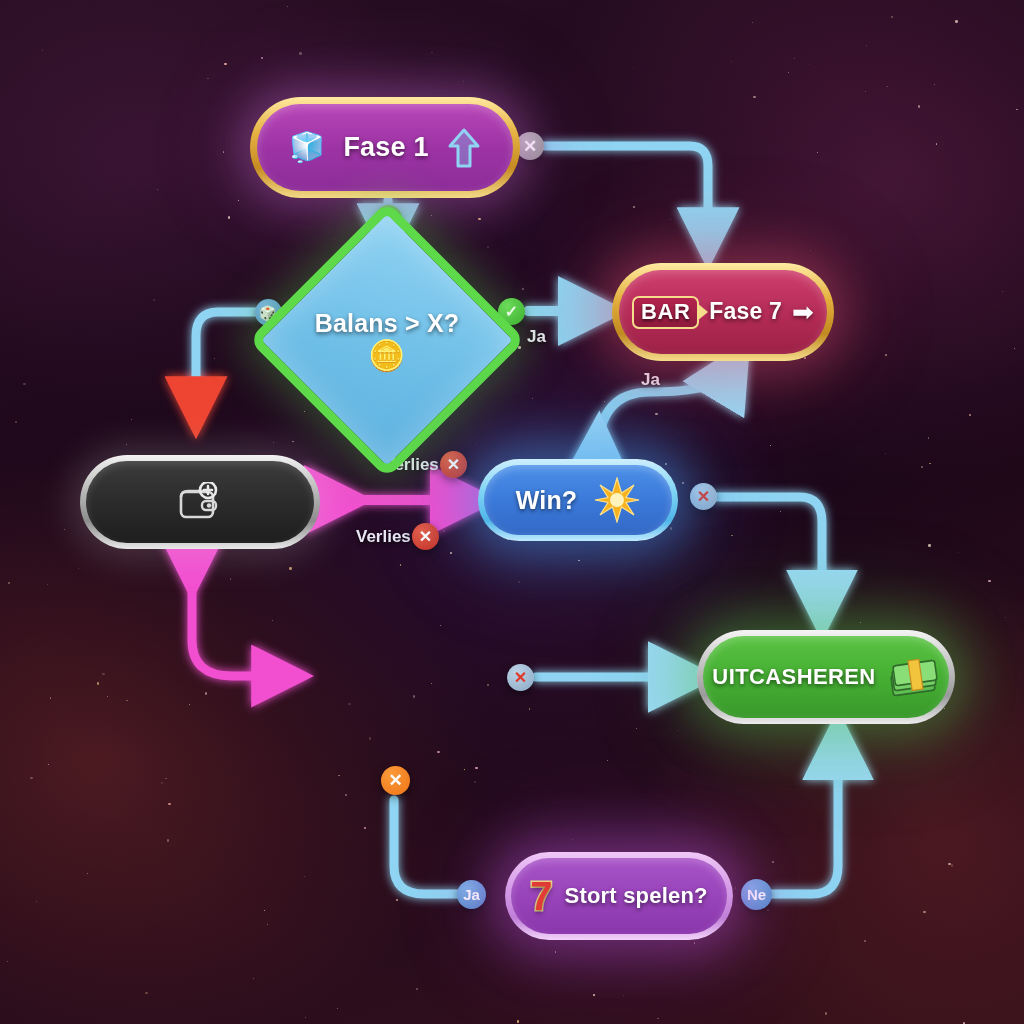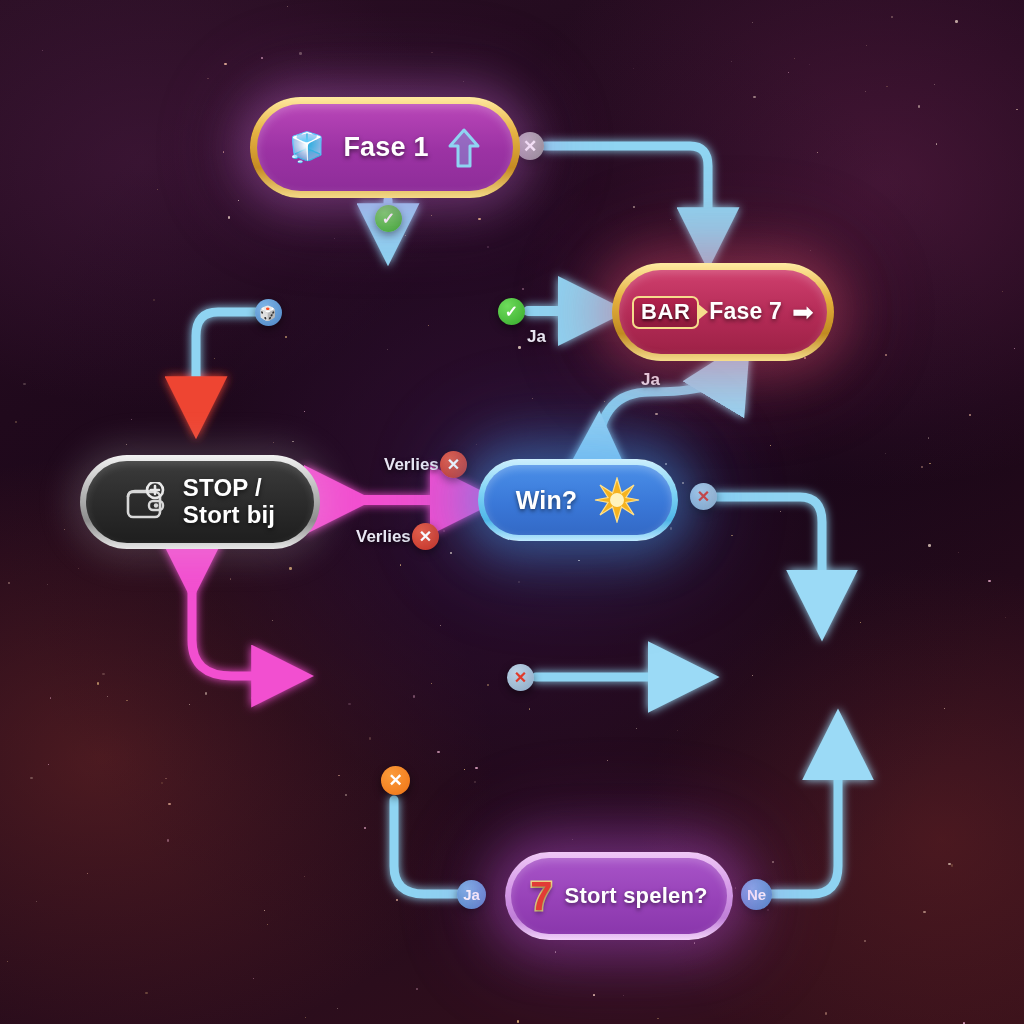--- a/index.html
+++ b/index.html
@@ -415,55 +415,71 @@
   <div class="node pill" id="fase1">
     <div class="inner">
       <span style="font-size:29px;line-height:1;">🧊</span>
       <span class="label">Fase 1</span>
       <svg width="34" height="44" viewBox="0 0 34 44">
         <path d="M17,4 L31,20 L23,20 L23,40 L11,40 L11,20 L3,20 Z" fill="rgba(130,200,240,0.35)" stroke="#8fd4f2" stroke-width="3" stroke-linejoin="round"></path>
       </svg>
     </div>
   </div>
 
+  <div class="diamond" id="balans">
+    <div class="shape"></div>
+    <div class="content">
+      <span class="label">Balans &gt; X?</span>
+      <span style="font-size:30px;line-height:1;">🪙</span>
+    </div>
+  </div>
 
   <div class="node pill" id="fase2">
     <div class="inner">
       <span class="bar-badge">BAR</span>
       <span class="label">Fase 7</span>
       <span class="arrow-glyph">➡</span>
     </div>
   </div>
 
   <div class="node pill" id="stop">
     <div class="inner">
       <svg width="44" height="40" viewBox="0 0 44 40">
         <rect x="3" y="10" width="32" height="25" rx="5" fill="none" stroke="#d8d8d8" stroke-width="2.6"></rect>
         <path d="M3,15 Q3,9 10,9 L27,9" fill="none" stroke="#d8d8d8" stroke-width="2.6"></path>
         <rect x="24" y="19" width="14" height="9" rx="4" fill="none" stroke="#d8d8d8" stroke-width="2.4"></rect>
         <circle cx="31" cy="23.5" r="2.2" fill="#d8d8d8"></circle>
         <circle cx="30" cy="8" r="8" fill="none" stroke="#e8e8e8" stroke-width="2.6"></circle>
         <path d="M30,4 L30,12 M26,8 L34,8" stroke="#e8e8e8" stroke-width="2.6" stroke-linecap="round"></path>
       </svg>
-      <span class="label">STOP /
-Stort bij</span>
     </div>
   </div>
 
   <div class="node pill" id="win">
     <div class="inner">
       <span class="label">Win?</span>
       <svg width="46" height="46" viewBox="0 0 46 46">
         <path d="M23,1 L27.5,16 L40,8 L32,20.5 L45,23 L32,25.5 L40,38 L27.5,30 L23,45 L18.5,30 L6,38 L14,25.5 L1,23 L14,20.5 L6,8 L18.5,16 Z" fill="#f6b31f" stroke="#ffe08a" stroke-width="1.2"></path>
         <circle cx="23" cy="23" r="7" fill="#fff3bd"></circle>
       </svg>
     </div>
   </div>
 
 
+  <div class="node pill" id="cashout">
+    <div class="inner">
+      <span class="label">UITCASHEREN</span>
+      <svg width="52" height="40" viewBox="0 0 52 40">
+        <rect x="4" y="16" width="42" height="20" rx="3" transform="rotate(-8 25 26)" fill="#5fbf52" stroke="#2f6b2a" stroke-width="1.6"></rect>
+        <rect x="5" y="11" width="42" height="20" rx="3" transform="rotate(-8 26 21)" fill="#76cf66" stroke="#2f6b2a" stroke-width="1.6"></rect>
+        <rect x="6" y="6" width="42" height="20" rx="3" transform="rotate(-8 27 16)" fill="#8ade78" stroke="#2f6b2a" stroke-width="1.6"></rect>
+        <rect x="22" y="3" width="11" height="30" transform="rotate(-8 27 18)" fill="#f2c33c" stroke="#c08f20" stroke-width="1.2"></rect>
+      </svg>
+    </div>
+  </div>
 
   <div class="node pill" id="verder">
     <div class="inner">
       <span class="seven">7</span>
       <span class="label">Stort spelen?</span>
     </div>
   </div>
 
 </div>
 

